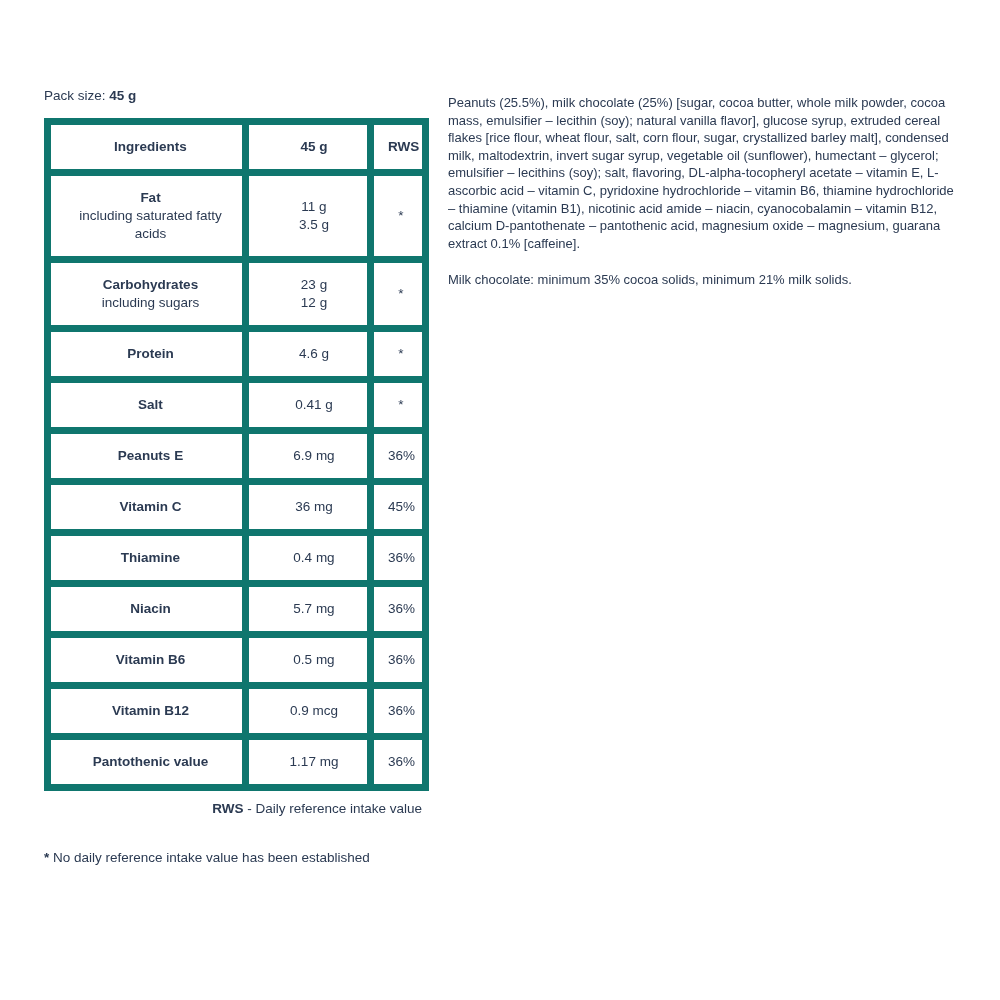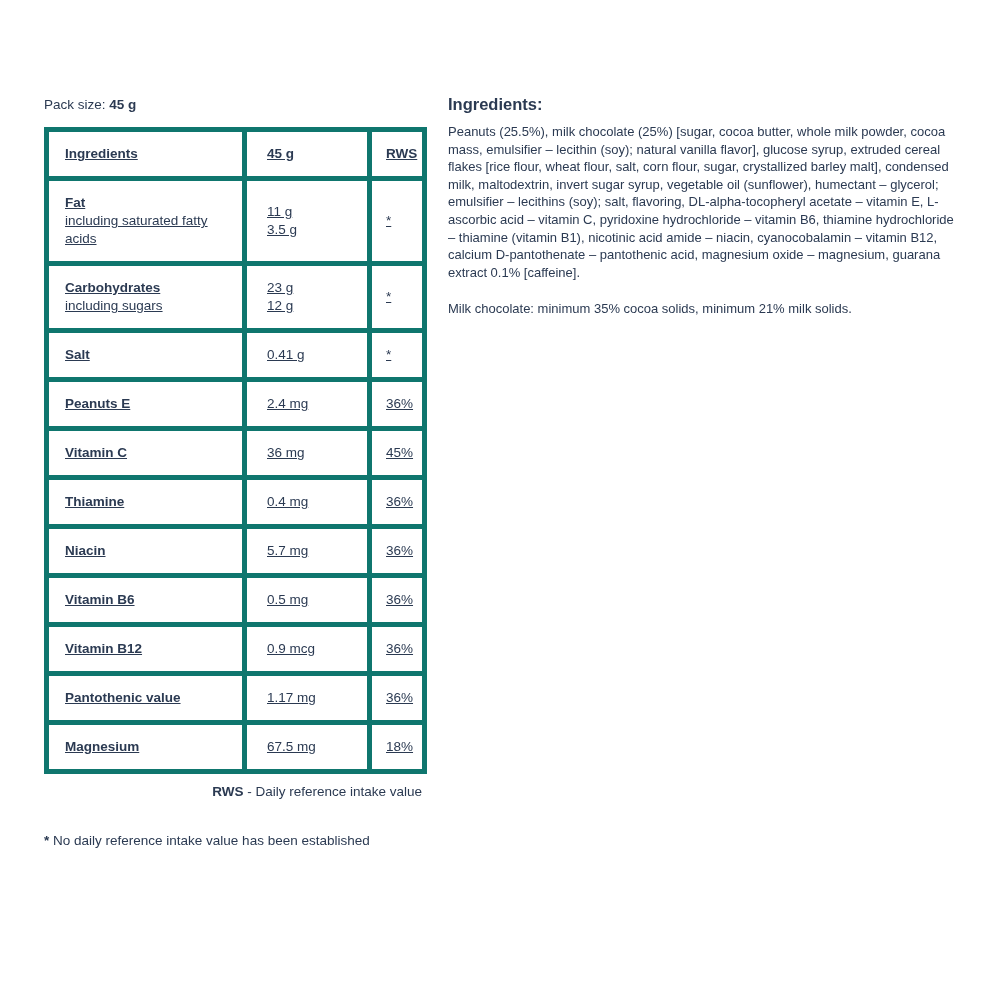--- a/index.html
+++ b/index.html
@@ -7,44 +7,43 @@
   body {
     font-family: "Liberation Sans", "DejaVu Sans", sans-serif;
     color: #2b3a52;
     position: relative;
   }
 
   
   .left-col {
     position: absolute;
     left: 44px;
-    top: 96px;
+    top: 87px;
     width: 378px;
   }
   .pack-size {
     font-size: 13.5px;
     line-height: 17px;
     margin-bottom: 14px;
   }
   .pack-size b { font-weight: bold; }
 
   table.nutrition {
     border-collapse: collapse;
     width: 378px;
     table-layout: fixed;
   }
   table.nutrition th,
   table.nutrition td {
-    border: 5px solid #0f766e;
+    border: 7px solid #0f766e;
     vertical-align: middle;
     font-size: 13.5px;
     line-height: 18px;
     padding: 13px 8px 13px 16px;
-    text-align: left;
-    text-decoration: underline;
+    text-align: center;
   }
   table.nutrition col.c1 { width: 198px; }
   table.nutrition col.c2 { width: 125px; }
   table.nutrition col.c3 { width: 55px; }
   table.nutrition th { font-weight: bold; }
   table.nutrition td.val, table.nutrition th.val { padding-left: 20px; }
   table.nutrition td.rws, table.nutrition th.rws { padding-left: 14px; }
   .nm { font-weight: bold; }
   .sub { font-weight: normal; }
   .star { font-size: 13.5px; }
@@ -123,33 +122,42 @@
             <div class="sub">including sugars</div>
           </td>
           <td class="val">
             <div>23 g</div>
             <div>12 g</div>
           </td>
           <td class="rws"><span class="star">*</span></td>
         </tr>
         <tr>
           <td>
+            <div class="nm">Protein</div>
+          </td>
+          <td class="val">
+            <div>4.6 g</div>
+          </td>
+          <td class="rws"><span class="star">*</span></td>
+        </tr>
+        <tr>
+          <td>
             <div class="nm">Salt</div>
           </td>
           <td class="val">
             <div>0.41 g</div>
           </td>
           <td class="rws"><span class="star">*</span></td>
         </tr>
         <tr>
           <td>
             <div class="nm">Peanuts E</div>
           </td>
           <td class="val">
-            <div>2.4 mg</div>
+            <div>6.9 mg</div>
           </td>
           <td class="rws"><span class="star">36%</span></td>
         </tr>
         <tr>
           <td>
             <div class="nm">Vitamin C</div>
           </td>
           <td class="val">
             <div>36 mg</div>
           </td>
@@ -192,36 +200,26 @@
           <td class="rws"><span class="star">36%</span></td>
         </tr>
         <tr>
           <td>
             <div class="nm">Pantothenic value</div>
           </td>
           <td class="val">
             <div>1.17 mg</div>
           </td>
           <td class="rws"><span class="star">36%</span></td>
-        </tr>
-        <tr>
-          <td>
-            <div class="nm">Magnesium</div>
-          </td>
-          <td class="val">
-            <div>67.5 mg</div>
-          </td>
-          <td class="rws"><span class="star">18%</span></td>
         </tr>
       </tbody>
   </table>
 
   <div class="footnote-1"><b>RWS</b><span> - Daily reference intake value</span></div>
 
   <div class="footnote-2"><b>*</b><span> No daily reference intake value has been established</span></div>
 
 </div>
 
 <div class="right-col">
-  <div class="ing-heading">Ingredients:</div>
   <div class="ing-paragraph">Peanuts (25.5%), milk chocolate (25%) [sugar, cocoa butter, whole milk powder, cocoa mass, emulsifier – lecithin (soy); natural vanilla flavor], glucose syrup, extruded cereal flakes [rice flour, wheat flour, salt, corn flour, sugar, crystallized barley malt], condensed milk, maltodextrin, invert sugar syrup, vegetable oil (sunflower), humectant – glycerol; emulsifier – lecithins (soy); salt, flavoring, DL-alpha-tocopheryl acetate – vitamin E, L-ascorbic acid – vitamin C, pyridoxine hydrochloride – vitamin B6, thiamine hydrochloride – thiamine (vitamin B1), nicotinic acid amide – niacin, cyanocobalamin – vitamin B12, calcium D-pantothenate – pantothenic acid, magnesium oxide – magnesium, guarana extract 0.1% [caffeine].</div>
   <div class="ing-note">Milk chocolate: minimum 35% cocoa solids, minimum 21% milk solids.</div>
 </div>
 
 </body></html>

